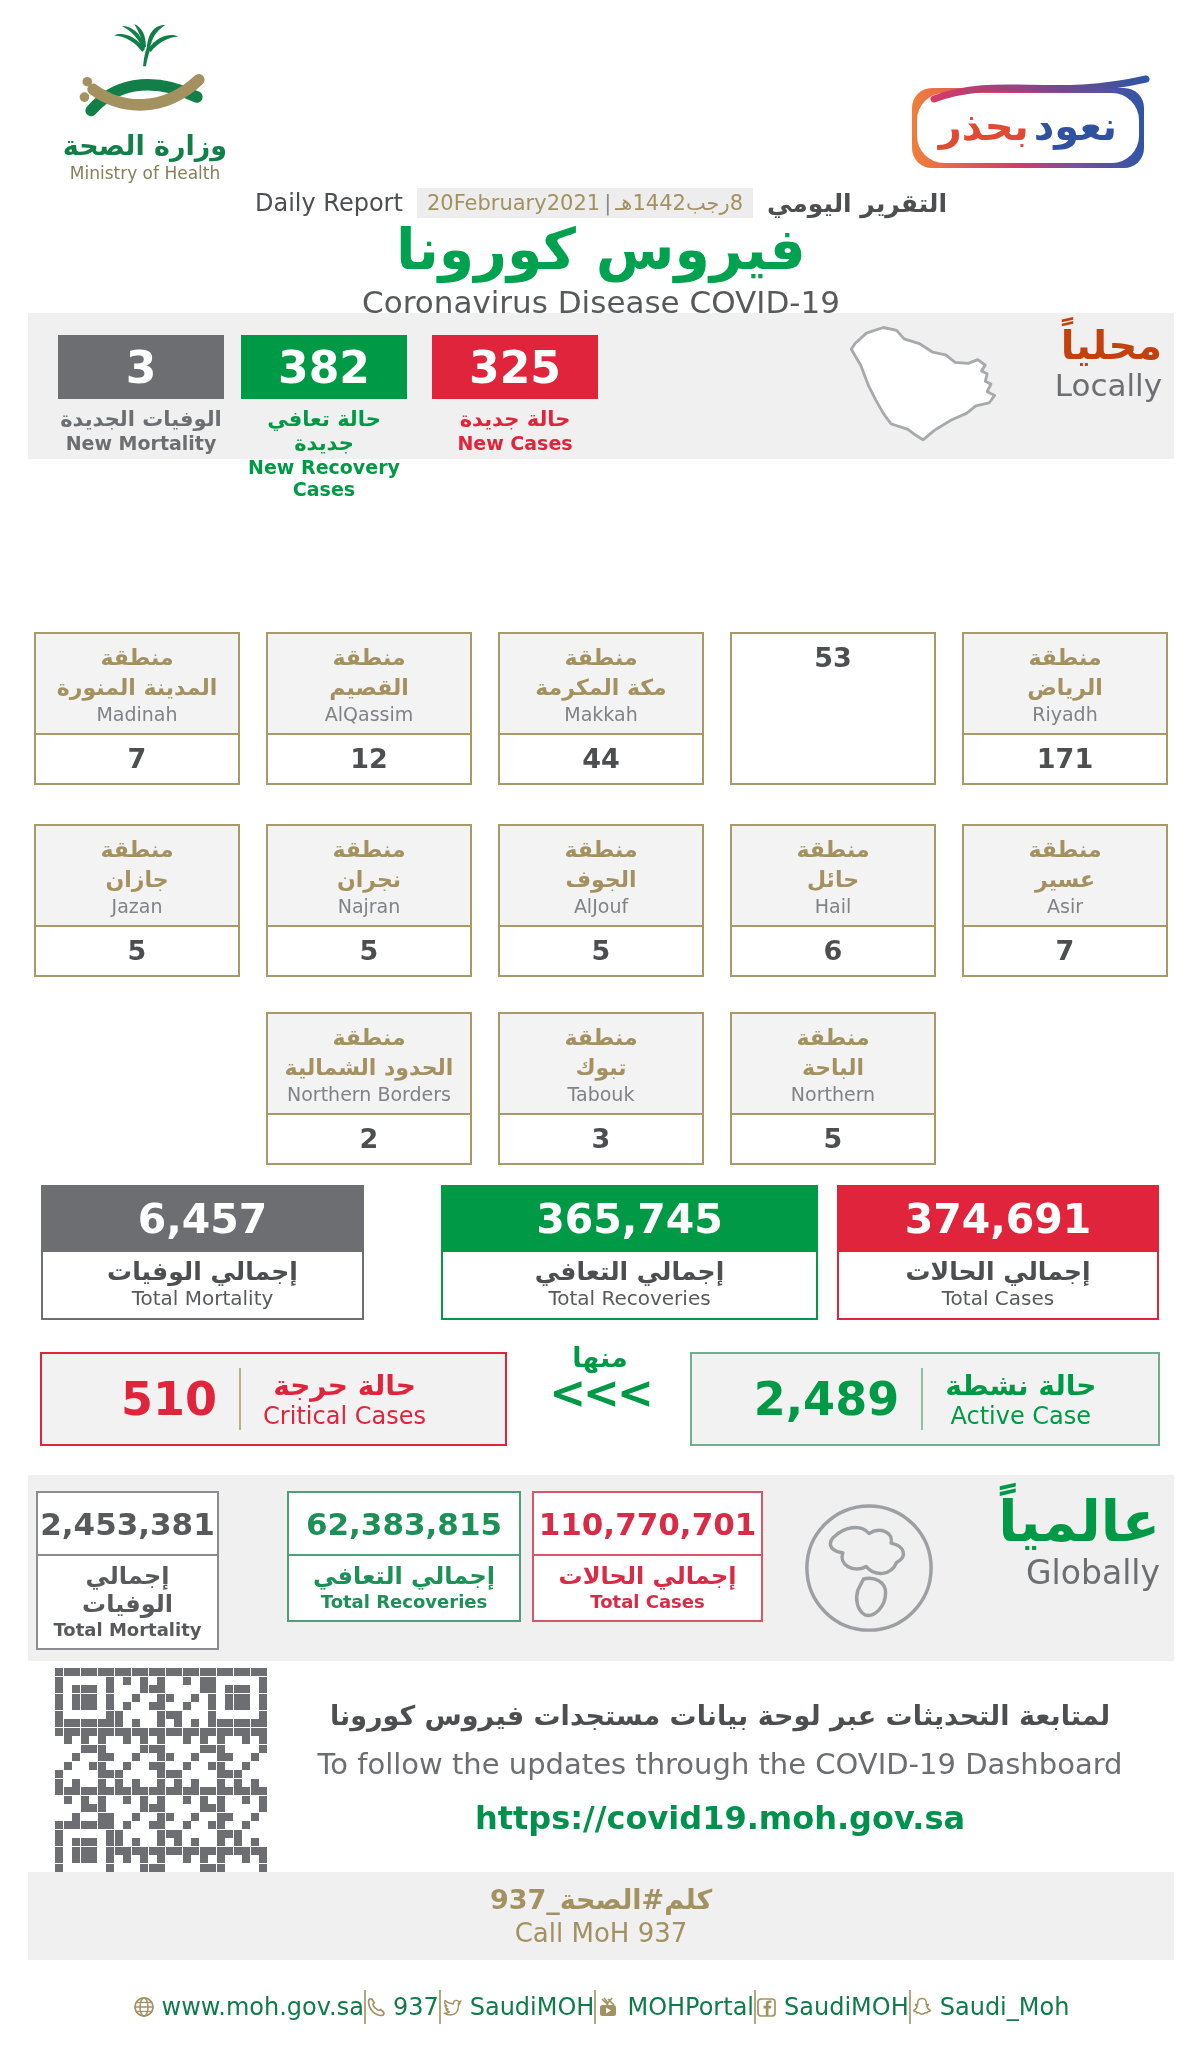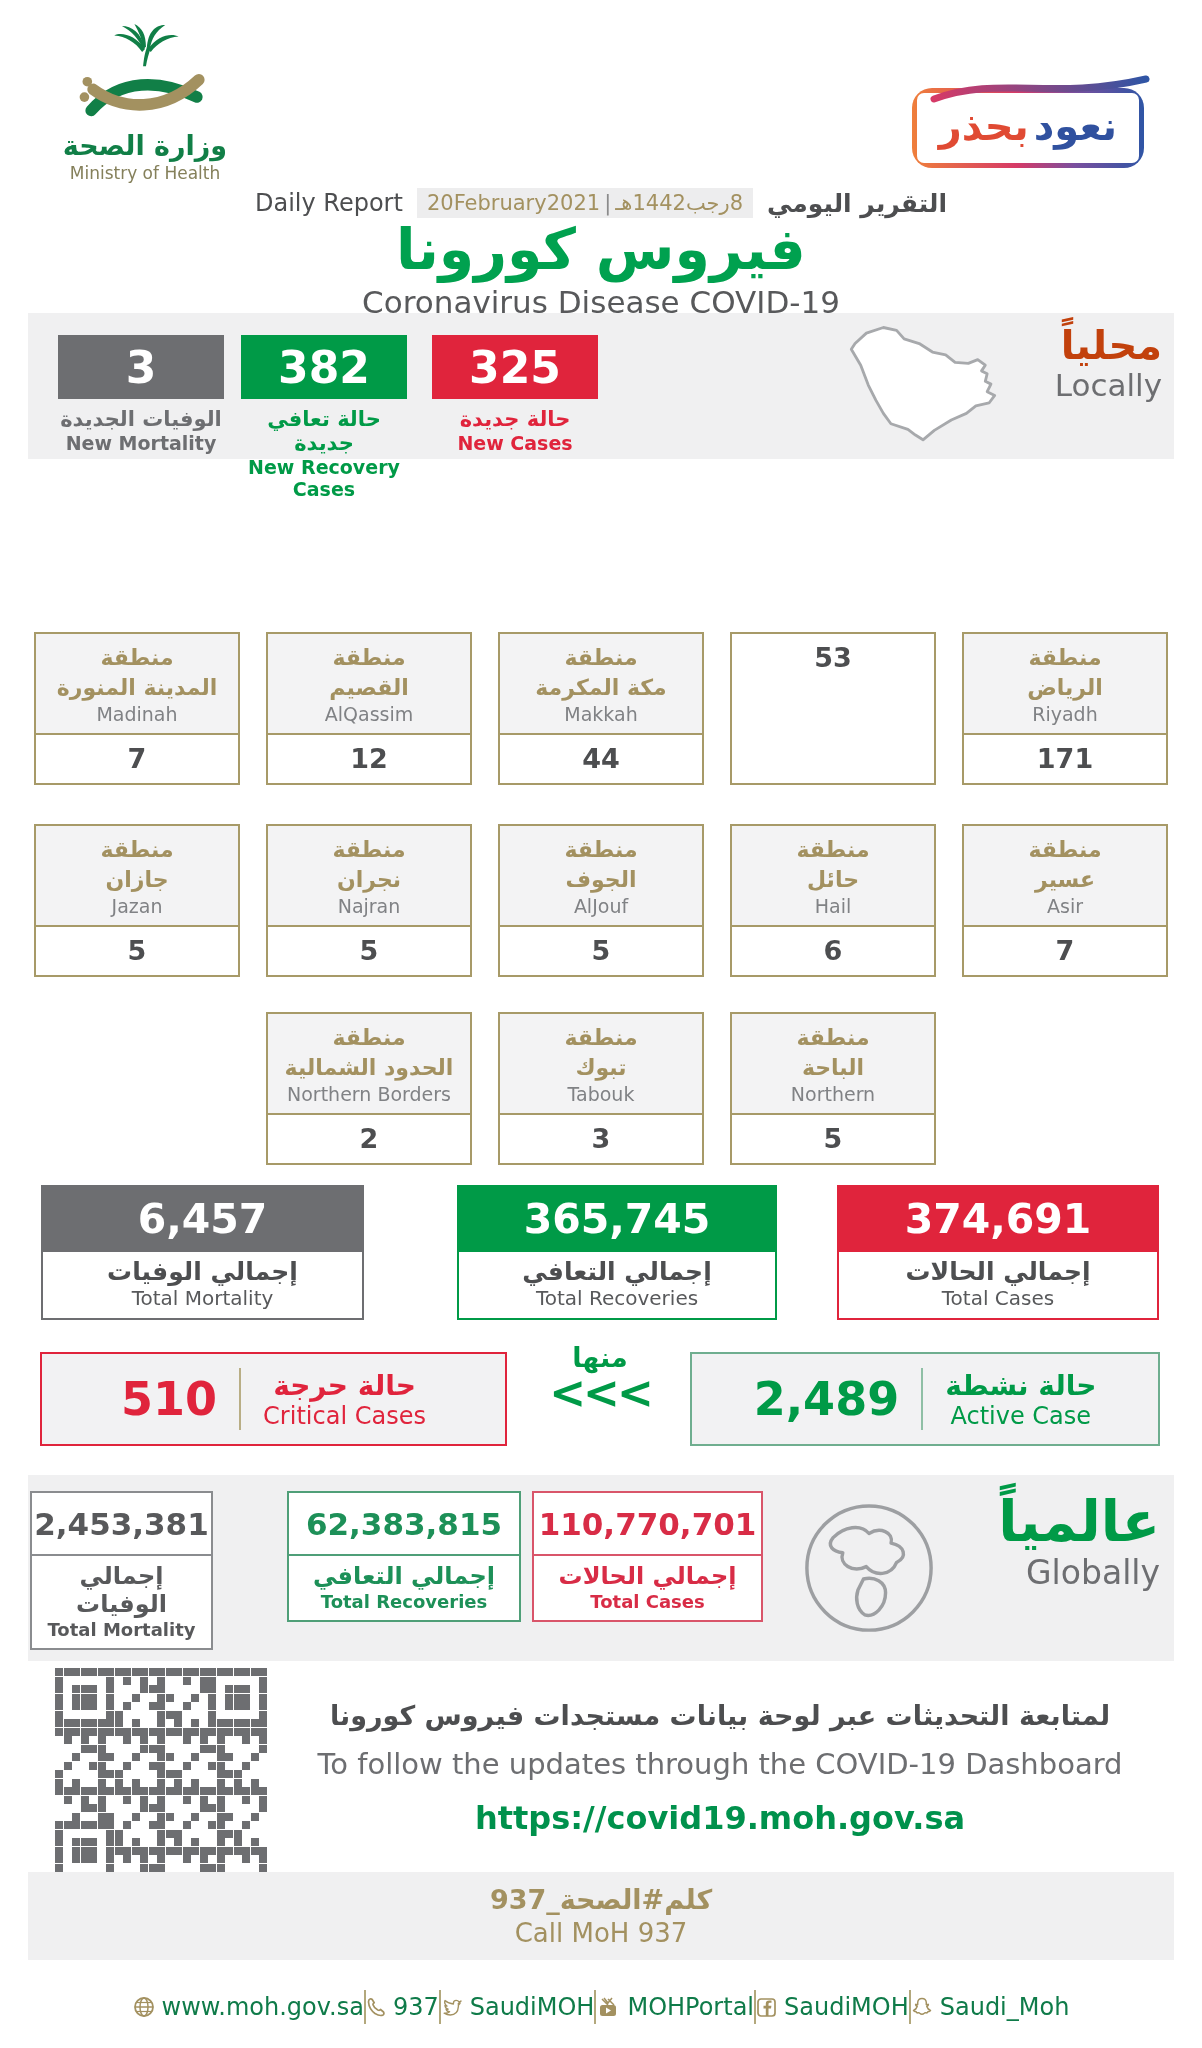--- a/index.html
+++ b/index.html
@@ -8,21 +8,21 @@
   body { position:relative; overflow:hidden; }
   .abs { position:absolute; }
 
   
   #logo { left:50px; top:24px; width:190px; text-align:center; }
   #logo .ar { color:#117f47; font-size:27px; font-weight:bold; margin-top:2px; }
   #logo .en { color:#85805b; font-size:17px; margin-top:2px; }
 
   #badge { right:58px; top:88px; padding:5px; border-radius:20px;
     background:linear-gradient(90deg,#ef7f3b 0%,#d63a67 45%,#7a4f9e 70%,#2f55a5 100%); }
-  #badge .inner { background:#fff; border-radius:7px; padding:10px 22px 14px;
+  #badge .inner { background:#fff; border-radius:27px; padding:10px 22px 14px;
     direction:rtl; white-space:nowrap; }
   #badge .w1 { color:#30519f; font-size:40px; font-weight:bold; }
   #badge .w2 { color:#e04a33; font-size:40px; font-weight:bold; }
   #badge svg.swoosh { position:absolute; top:-15px; left:18px; }
 
   #report { top:188px; left:0; width:100%; display:flex; justify-content:center;
     align-items:center; gap:14px; }
   #report .dr { color:#4d4e50; font-size:24px; }
   #report .chip { background:#ededee; padding:3px 10px; font-size:21px; color:#a39160;
     display:flex; align-items:center; gap:4px; }
@@ -63,21 +63,21 @@
     padding:8px 0 9px; }
 
   
   .tot { position:absolute; top:1185px; }
   .tot .head { height:67px; display:flex; align-items:center; justify-content:center;
     color:#fff; font-size:41px; font-weight:bold; }
   .tot .body { background:#fff; text-align:center; padding:5px 0 8px; border:2px solid; border-top:none; }
   .tot .lar { color:#4d4e50; font-size:25px; font-weight:bold; }
   .tot .len { color:#58595b; font-size:20px; }
   #tot-mort { left:41px; width:323px; } #tot-mort .body { border-color:#6d6e71; }
-  #tot-rec { left:457px; width:320px; } #tot-rec .body { border-color:#009a47; }
+  #tot-rec { left:441px; width:377px; } #tot-rec .body { border-color:#009a47; }
   #tot-case { left:837px; width:322px; } #tot-case .body { border-color:#e0243c; }
 
   
   .dbox { position:absolute; top:1352px; height:94px; background:#f2f2f3;
     display:flex; align-items:center; justify-content:center; gap:22px; }
   #crit { left:40px; width:467px; border:2px solid #e0243c; }
   #act { left:690px; width:470px; border:2px solid #6fae8f; }
   .dbox .num { font-size:46px; font-weight:bold;text-align:right; }
   .dbox .vsep { width:2px; height:62px; background:#b9ae85; }
   .dbox .labs { text-align:center; }
@@ -87,21 +87,21 @@
   #minha .m { color:#009a47; font-size:27px; font-weight:bold; }
   #minha .a { color:#009a47; font-size:44px; font-weight:bold; letter-spacing:-3px;
     line-height:0.9; }
 
   
   #band-glob { top:1475px; height:186px; }
   .gbox { position:absolute; top:16px; background:#fff; border:2px solid; text-align:center; }
   .gbox .num { font-size:31px; font-weight:bold; padding:13px 2px 12px; border-bottom:2px solid; }
   .gbox .lar { font-size:24px; font-weight:bold; margin-top:6px; }
   .gbox .len { font-size:18px; font-weight:bold; margin:1px 0 8px; }
-  #g-mort { left:2px; width:183px; border-color:#8a8c8f; }
+  #g-mort { left:8px; width:183px; border-color:#8a8c8f; }
   #g-mort .num { border-color:#8a8c8f; }
   #g-mort .num,#g-mort .lar,#g-mort .len { color:#58595b; }
   #g-rec { left:259px; width:234px; border-color:#4f9f78; }
   #g-rec .num { border-color:#4f9f78; }
   #g-rec .num,#g-rec .lar,#g-rec .len { color:#1d9058; }
   #g-case { left:504px; width:231px; border-color:#d9556a; }
   #g-case .num { border-color:#d9556a; }
   #g-case .num,#g-case .lar,#g-case .len { color:#d82c46; }
   #globe { position:absolute; left:772px; top:24px; }
   #glob-title { position:absolute; right:14px; top:16px; text-align:right; }

